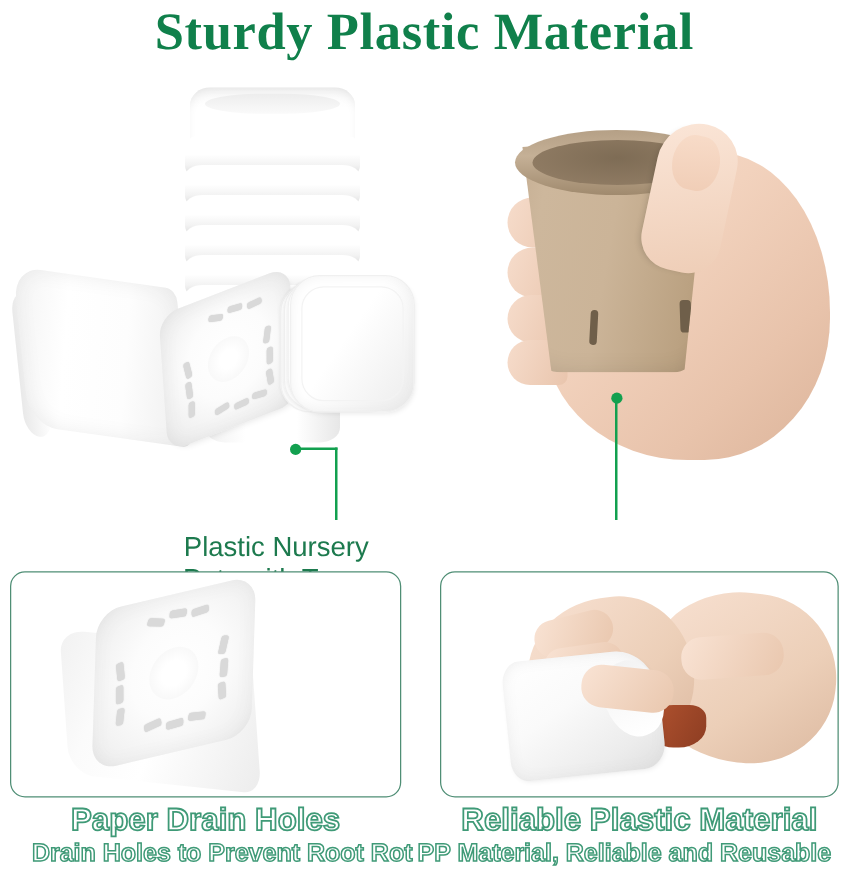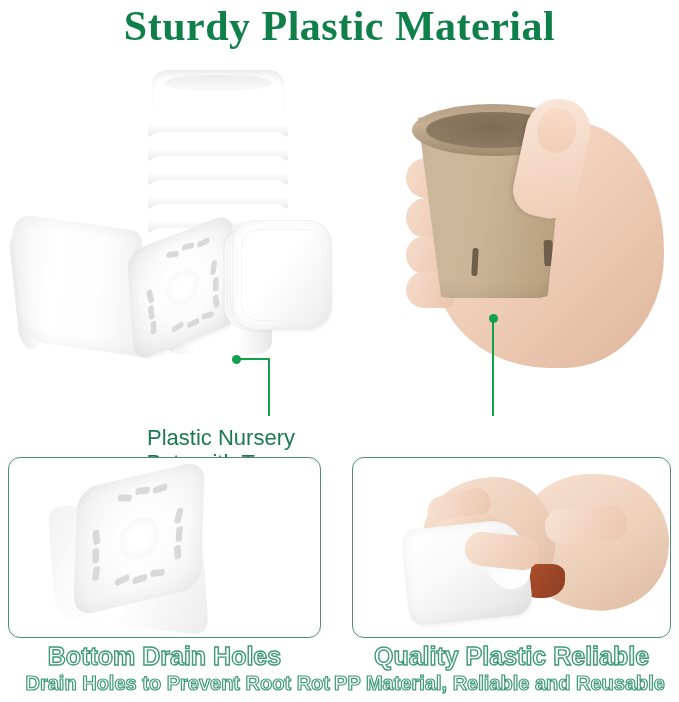--- a/index.html
+++ b/index.html
@@ -367,16 +367,16 @@
     <div class="redgap"></div>
     <div class="hand2 hand-l"></div>
     <div class="finger2" style="left:58px;top:24px;transform:rotate(-14deg)"></div>
     <div class="finger2" style="left:66px;top:48px;transform:rotate(-8deg)"></div>
     <div class="flexpot"></div>
     <div class="finger2" style="left:96px;top:66px;width:74px;height:34px;transform:rotate(6deg);z-index:4"></div>
     <div class="finger2" style="left:176px;top:40px;width:82px;height:34px;transform:rotate(-4deg);z-index:4"></div>
   </div>
 </div>
 
-<div class="outline-cap oc-title" id="oc-l1">Bottom Drain Holes</div>
+<div class="outline-cap oc-title" id="oc-l1">Paper Drain Holes</div>
 <div class="outline-cap oc-sub" id="oc-l2">Drain Holes to Prevent Root Rot</div>
-<div class="outline-cap oc-title" id="oc-r1">Quality Plastic Reliable</div>
+<div class="outline-cap oc-title" id="oc-r1">Reliable Plastic Material</div>
 <div class="outline-cap oc-sub" id="oc-r2">PP Material, Reliable and Reusable</div>
 
 </body></html>

